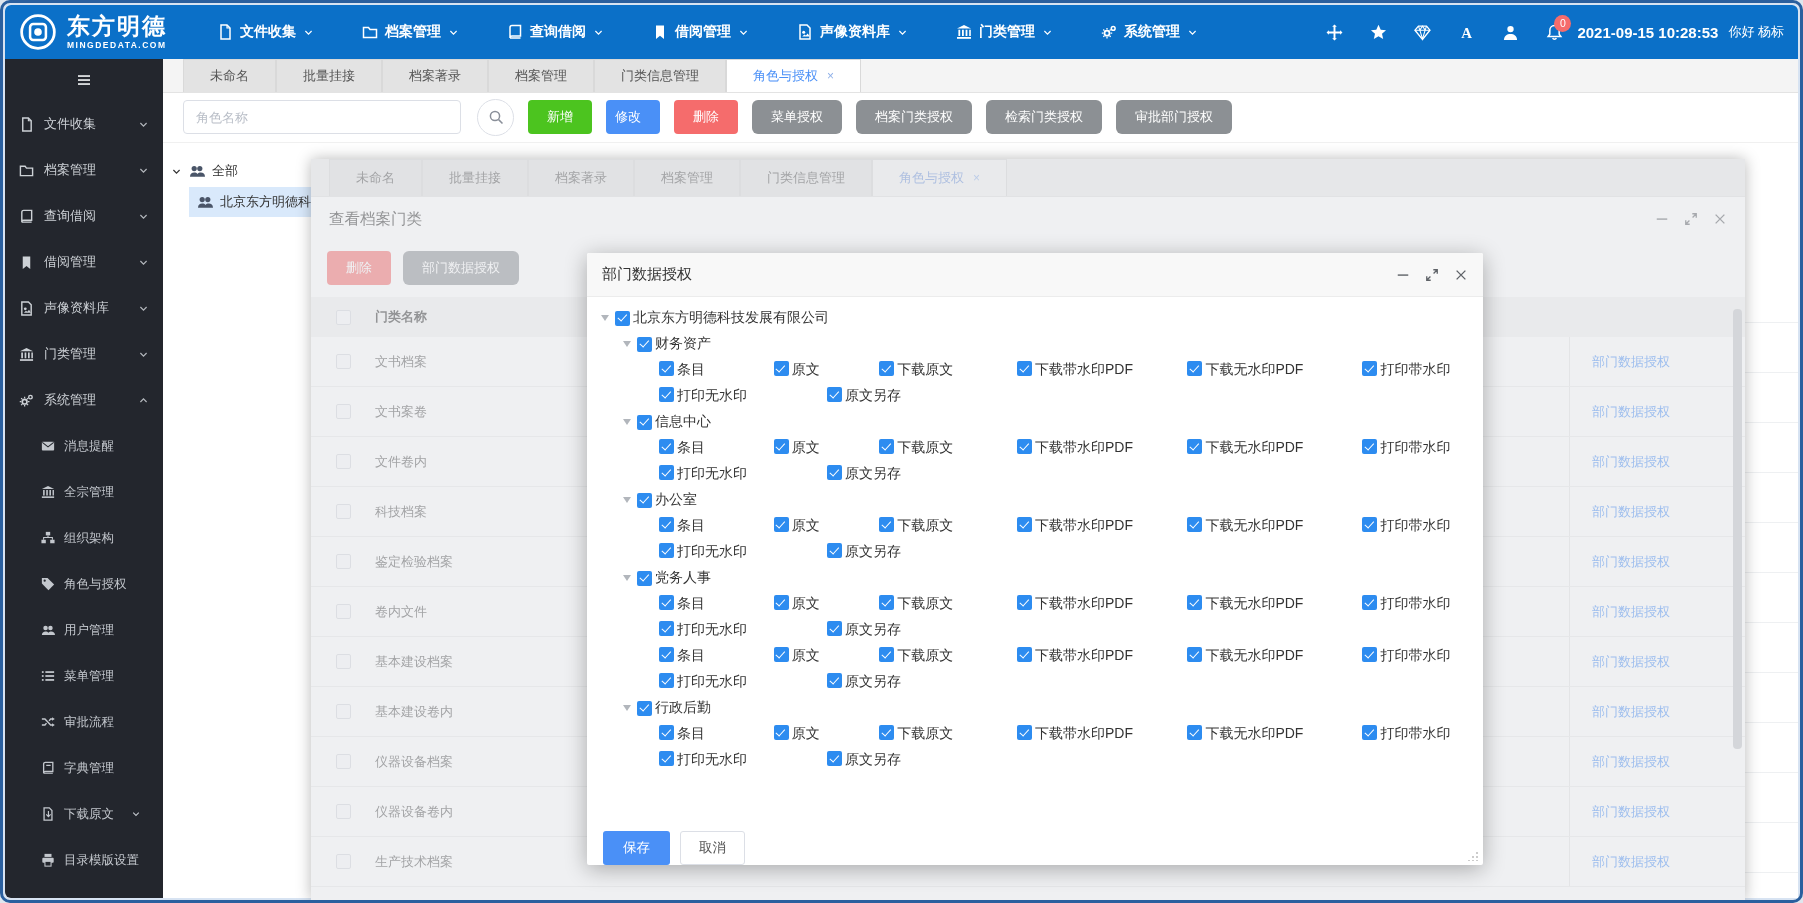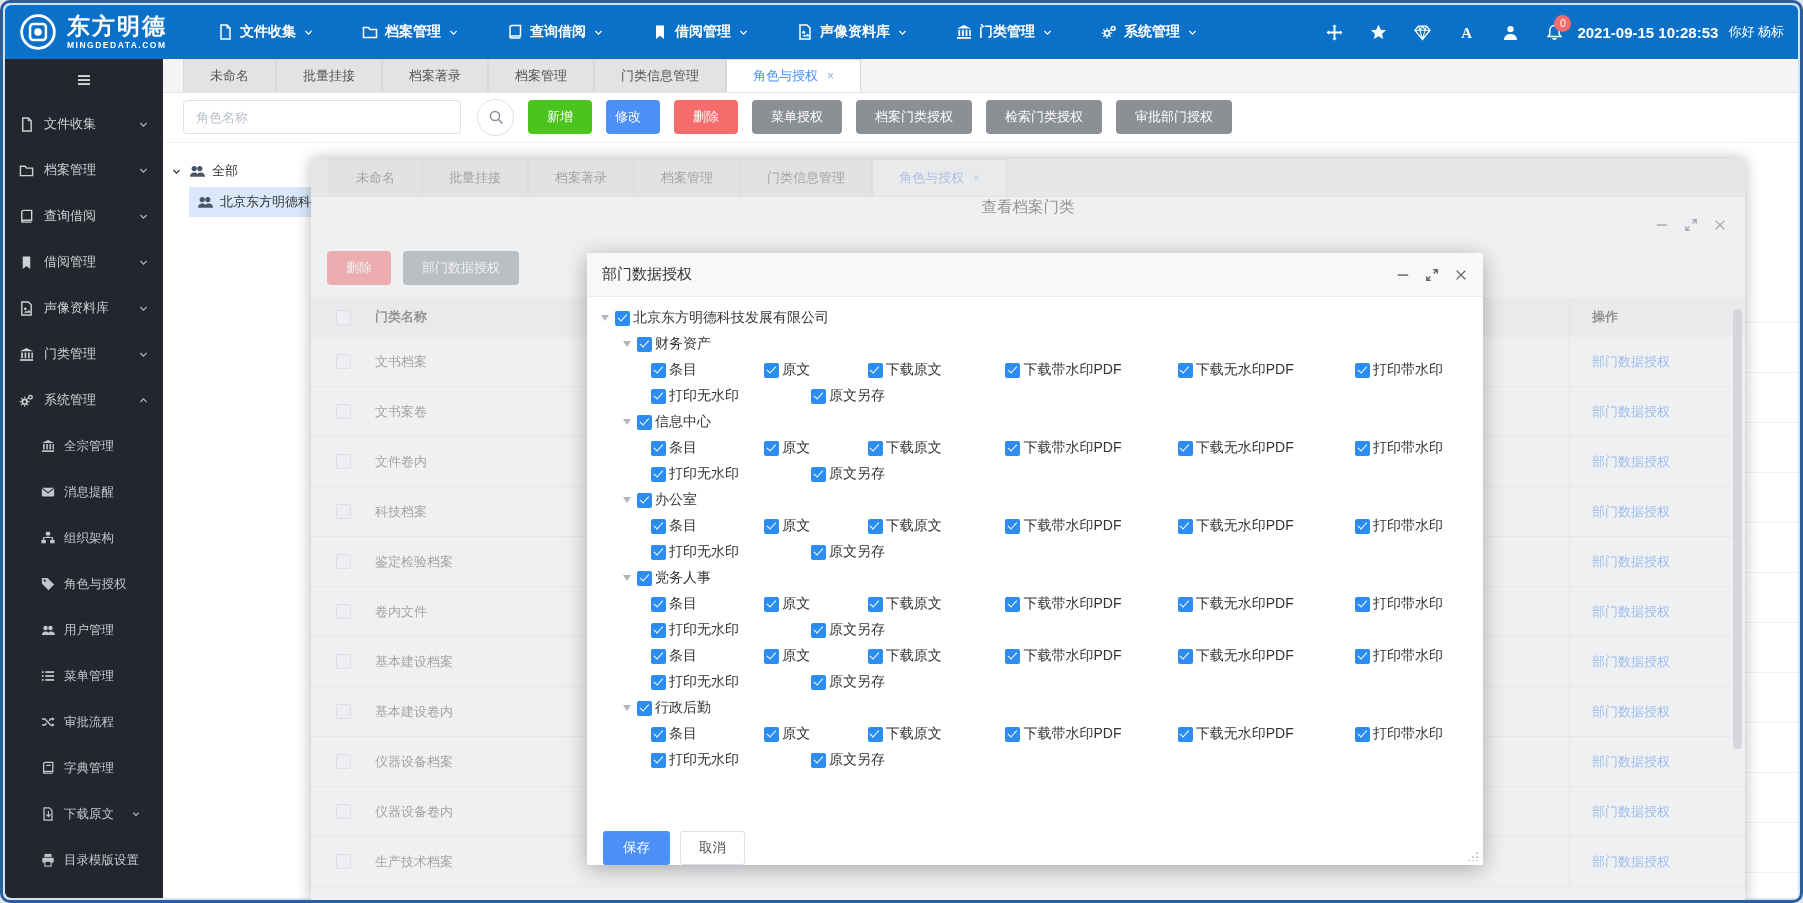--- a/index.html
+++ b/index.html
@@ -52,35 +52,35 @@
   .tab .tclose{color:#8fb0e8; font-size:12px;}
   .toolbar{height:48px; display:flex; align-items:center; gap:14px; padding-left:20px; background:#fff;}
   .search-input{width:278px; height:34px; border:1px solid #dcdfe6; border-radius:4px;
                 padding:0 12px; font-size:13px; color:#333; outline:none;}
   .search-input::placeholder{color:#b9bec7;}
   .search-btn{width:37px; height:37px; border-radius:50%; border:1px solid #dcdfe6; background:#fff;
               display:flex; align-items:center; justify-content:center; color:#8a8f99; cursor:pointer; margin-left:2px;}
   .btn{height:34px; padding:0 19px; border:none; border-radius:4px; color:#fff; font-size:13px;
        display:inline-flex; align-items:center; cursor:pointer; white-space:nowrap;}
   .btn-green{background:var(--green);} .btn-blue{background:var(--accent);padding-left:9px;}
-  .btn-red{background:var(--red);} .btn-gray{background:var(--graybtn);}
+  .btn-red{background:var(--red);} .btn-gray{background:var(--graybtn);border-radius:6px;}
   .content{position:absolute; left:0; top:83px; right:0; bottom:0; background:#fff; border-top:1px solid #f0f0f0;}
   .tree-panel{position:absolute; left:0; top:12px; width:150px; font-size:13px; color:#333;}
   .tree-row{display:flex; align-items:center; gap:7px; padding:7px 8px; cursor:pointer; white-space:nowrap;}
   .tree-row.child{margin-left:26px; background:#d9e9fb; padding:6px 8px;}
   .bg-strip{position:absolute; right:0; top:130px; bottom:0; width:58px;
             background:repeating-linear-gradient(#fff 0 49px, #eef0f2 49px 50px);}
 
   
   .omodal{position:absolute; left:308px; top:156px; width:1434px; height:742px; background:#fff;
           box-shadow:0 0 14px rgba(0,0,0,.28); z-index:4;}
   .omodal-tabs{height:38px; background:#ececec; display:flex; align-items:stretch; padding-left:18px; border-bottom:1px solid #e0e0e0;}
   .omodal-tabs .tab{background:#e0e0e0; border-color:#d5d5d5;}
   .omodal-tabs .tab.active{background:#f2f2f2; color:#6f93d8;}
-  .omodal-header{height:44px; display:flex; align-items:center; padding:0 18px;flex-direction:column;}
+  .omodal-header{height:44px; display:flex; align-items:center; padding:0 18px;}
   .omodal-title{font-size:15.5px; color:#333;}
   .win-ctrls{margin-left:auto; display:flex; align-items:center; gap:15px; color:#5f6368;}
   .win-ctrls .wc{cursor:pointer; display:flex;}
   .omodal-toolbar{display:flex; gap:12px; padding:10px 16px 12px;}
   .otable-header{display:grid; grid-template-columns:64px 1194px 176px; height:40px; align-items:center;
                  background:#f1f1f1; font-size:13px; font-weight:bold; color:#333;}
   .orow{display:grid; grid-template-columns:64px 1194px 176px; height:50px; align-items:center;
         border-bottom:1px solid #ebebeb; font-size:13px; color:#555;}
   .ocell-cb{display:flex; justify-content:center;}
   .ocell-op{border-left:1px solid #e5e5e5; height:100%; display:flex; align-items:center; padding-left:22px;}
@@ -98,21 +98,21 @@
   .imodal-body{flex:1; padding:8px 0 0 14px; overflow:hidden; font-size:14px; color:#333;}
   .trow{display:flex; align-items:center; height:26px; white-space:nowrap;}
   .trow.dept{padding-left:22px;}
   .trow.perm{padding-left:50px;}
   .caret{width:0; height:0; border-left:4.5px solid transparent; border-right:4.5px solid transparent;
          border-top:6px solid #b2b6bc; margin-right:6px; flex:none; cursor:pointer;}
   .cb{width:15px; height:15px; background:var(--cb); border-radius:2px; position:relative;
       display:inline-block; flex:none; margin-right:3px; cursor:pointer;}
   .cb::after{content:""; position:absolute; left:4.6px; top:1.6px; width:3.6px; height:7.6px;
              border:solid #fff; border-width:0 1.8px 1.8px 0; transform:rotate(42deg);}
-  .perm-item{display:inline-flex; align-items:center;}
+  .perm-item{display:inline-flex; align-items:flex-start;margin-left:8px;}
   .imodal-footer{display:flex; gap:10px; padding:10px 16px 0;}
   .btn-save{height:34px; padding:0 20px; background:var(--accent); color:#fff; border:none;
             border-radius:3px; font-size:13.5px; cursor:pointer;}
   .btn-cancel{height:34px; padding:0 18px; background:#fff; color:#555; border:1px solid #dcdfe6;
               border-radius:3px; font-size:13.5px; cursor:pointer;}
   .grip{position:absolute; right:4px; bottom:4px; color:#bbb; cursor:nwse-resize;}
 </style>
 </head>
 <body>
 
@@ -393,35 +393,35 @@
             <svg width="11" height="11" viewBox="0 0 16 16">
               <path d="M3.5 10.2l4.5-4.5 4.5 4.5" fill="none" stroke="currentColor" stroke-width="1.7"></path>
             </svg>
           </span>
         </div>
       </div>
     <div id="sidebar-submenu">
         <div class="side-sub">
           <span style="display: flex;">
             <svg width="14" height="14" viewBox="0 0 16 16">
+              <rect x="1" y="3" width="14" height="10" rx="1" fill="currentColor"></rect>
+              <path d="M1.5 3.8L8 9l6.5-5.2" stroke="#23262d" stroke-width="1.2" fill="none"></path>
+            </svg>
+          </span>
+          <span>消息提醒</span>
+        </div>
+        <div class="side-sub">
+          <span style="display: flex;">
+            <svg width="14" height="14" viewBox="0 0 16 16">
               <path d="M8 1l7 3.6H1z" fill="currentColor"></path>
               <path d="M2.4 5.8h1.8v6.2H2.4zM6 5.8h1.8v6.2H6zM9.6 5.8h1.8v6.2H9.6zM13.2 5.8h1.6v6.2h-1.6z" fill="currentColor"></path>
               <rect x="1" y="13" width="14" height="1.8" fill="currentColor"></rect>
             </svg>
           </span>
           <span>全宗管理</span>
-        </div>
-        <div class="side-sub">
-          <span style="display: flex;">
-            <svg width="14" height="14" viewBox="0 0 16 16">
-              <rect x="1" y="3" width="14" height="10" rx="1" fill="currentColor"></rect>
-              <path d="M1.5 3.8L8 9l6.5-5.2" stroke="#23262d" stroke-width="1.2" fill="none"></path>
-            </svg>
-          </span>
-          <span>消息提醒</span>
         </div>
         <div class="side-sub">
           <span style="display: flex;">
             <svg width="14" height="14" viewBox="0 0 16 16">
               <rect x="5.5" y="1" width="5" height="4" fill="currentColor"></rect>
               <rect x="0.5" y="10" width="5" height="4" fill="currentColor"></rect>
               <rect x="10.5" y="10" width="5" height="4" fill="currentColor"></rect>
               <path d="M8 5v2.5M3 10V7.5h10V10" stroke="currentColor" fill="none" stroke-width="1.2"></path>
             </svg>
           </span>
@@ -634,21 +634,20 @@
     </div>
     <div class="omodal-toolbar" id="omodal-buttons">
         <button class="btn btn-red">删除</button>
         <button class="btn btn-gray">部门数据授权</button>
       </div>
     <div class="otable-header">
       <div class="ocell-cb">
           <span class="cb-empty"></span>
         </div>
       <div>门类名称</div>
-      <div class="ocell-op">操作</div>
     </div>
     <div id="otable-rows">
         <div class="orow">
           <div class="ocell-cb">
             <span class="cb-empty"></span>
           </div>
           <div><span>文书档案</span></div>
           <div class="ocell-op">
             <span class="op-link">部门数据授权</span>
           </div>

